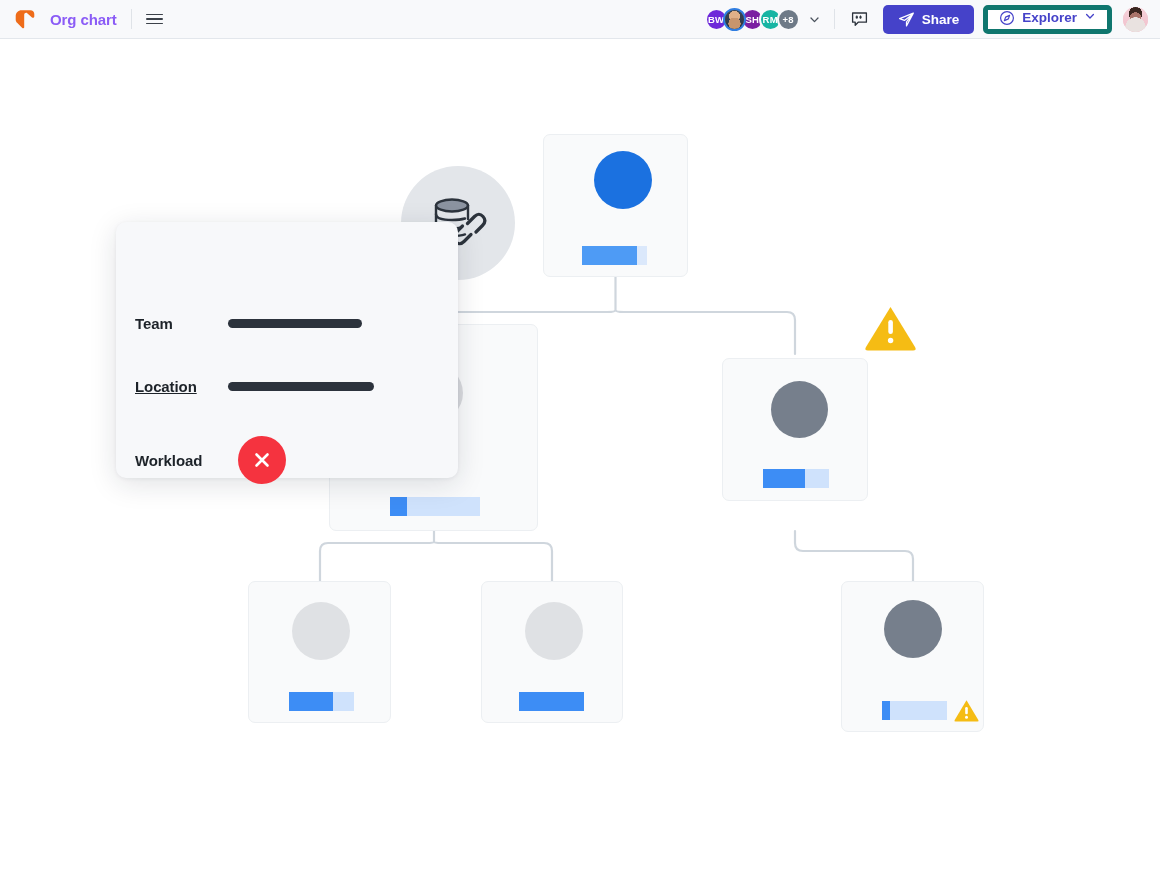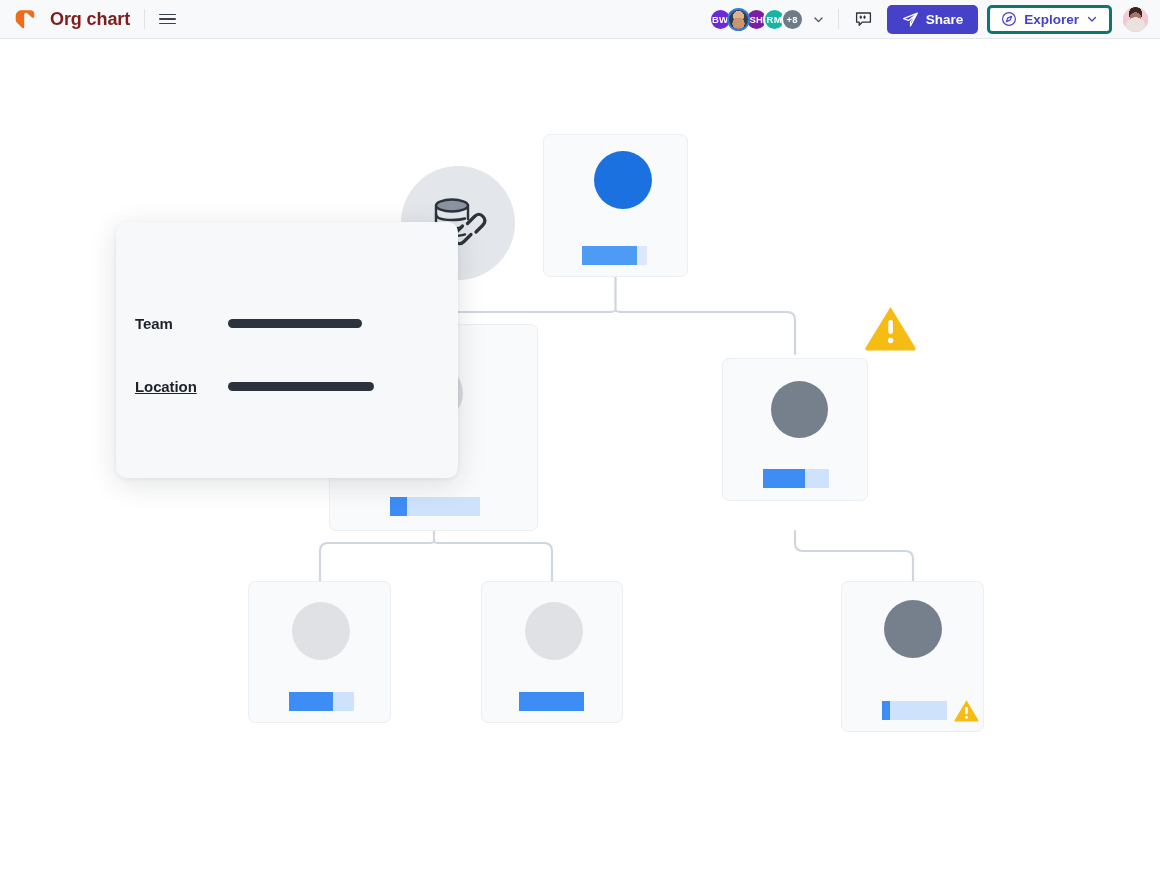--- a/index.html
+++ b/index.html
@@ -13,21 +13,21 @@
 
   
   .header{
     position:absolute;left:0;top:0;width:1160px;height:39px;
     background:#f8f9fb;border-bottom:1px solid #e3e7ec;
     display:flex;align-items:center;box-sizing:border-box;
   }
   .hdr-left{display:flex;align-items:center;padding-left:12px;}
   .logo{width:26px;height:26px;display:flex;align-items:center;justify-content:center;}
   .doc-title{
-    font-size:18px;font-weight:bold;color:#7f1d1d;margin-left:12px;letter-spacing:-0.1px;
+    font-size:15px;font-weight:bold;color:#8b5cf6;margin-left:12px;letter-spacing:-0.1px;
   }
   .vdiv{width:1px;height:20px;background:#dfe3e8;margin:0 14px;}
   .burger{width:22px;height:22px;display:flex;flex-direction:column;justify-content:center;gap:3px;cursor:pointer;}
   .burger i{display:block;height:1.6px;background:#3b4149;border-radius:1px;}
   .burger i:nth-child(1){width:17px;}
   .burger i:nth-child(2){width:17px;}
   .burger i:nth-child(3){width:17px;}
 
   .hdr-right{margin-left:auto;display:flex;align-items:center;padding-right:12px;gap:0;}
   .avatars{display:flex;align-items:center;}
@@ -48,22 +48,22 @@
   }
   .chev-avatars{margin-left:8px;display:flex;align-items:center;cursor:pointer;}
   .hdr-div{width:1px;height:20px;background:#dfe3e8;margin:0 13px;}
   .comment-btn{width:24px;height:24px;display:flex;align-items:center;justify-content:center;cursor:pointer;}
   .share-btn{
     height:29px;background:#4542c9;border-radius:5px;color:#fff;
     display:flex;align-items:center;gap:7px;padding:0 15px;margin-left:11px;
     font-size:13.5px;font-weight:bold;cursor:pointer;
   }
   .explorer-btn{
-    height:29px;background:#fff;border:3px solid #0f766e;border-radius:5px;
-    color:#4542c9;display:flex;align-items:center;gap:7px;padding:0 11px;margin-left:9px;
+    height:29px;background:#fff;border:5px solid #0f766e;border-radius:5px;
+    color:#4542c9;display:flex;gap:7px;padding:0 11px;margin-left:9px;
     font-size:13.5px;font-weight:bold;cursor:pointer;box-sizing:border-box;
   }
   .me-avatar{
     width:25px;height:25px;border-radius:50%;margin-left:11px;overflow:hidden;position:relative;
     background:#f2c6cf;cursor:pointer;
   }
   .me-avatar .face2{
     position:absolute;inset:0;
     background:
       radial-gradient(circle at 50% 82%, #e9e2e0 0 42%, transparent 43%),
@@ -307,16 +307,24 @@
       <div class="popup-row" style="left:19px;top:93px;">
         <div class="popup-label" style="width:93px;">Team</div>
         <div class="redact" style="width:134px;"></div>
       </div>
 
       <div class="popup-row" style="left:19px;top:156px;">
         <div class="popup-label" style="width:93px;text-decoration:underline;">Location</div>
         <div class="redact" style="width:146px;"></div>
       </div>
 
+      <div class="popup-row" style="left:19px;top:214px;">
+        <div class="popup-label" style="width:103px;">Workload</div>
+        <div class="x-circle">
+          <svg width="22" height="22" viewBox="0 0 22 22">
+            <path d="M5.5 5.5 L16.5 16.5 M16.5 5.5 L5.5 16.5" stroke="#ffffff" stroke-width="2.6" stroke-linecap="round"></path>
+          </svg>
+        </div>
+      </div>
     </div>
 
   </div>
 </div>
 
 </body></html>

